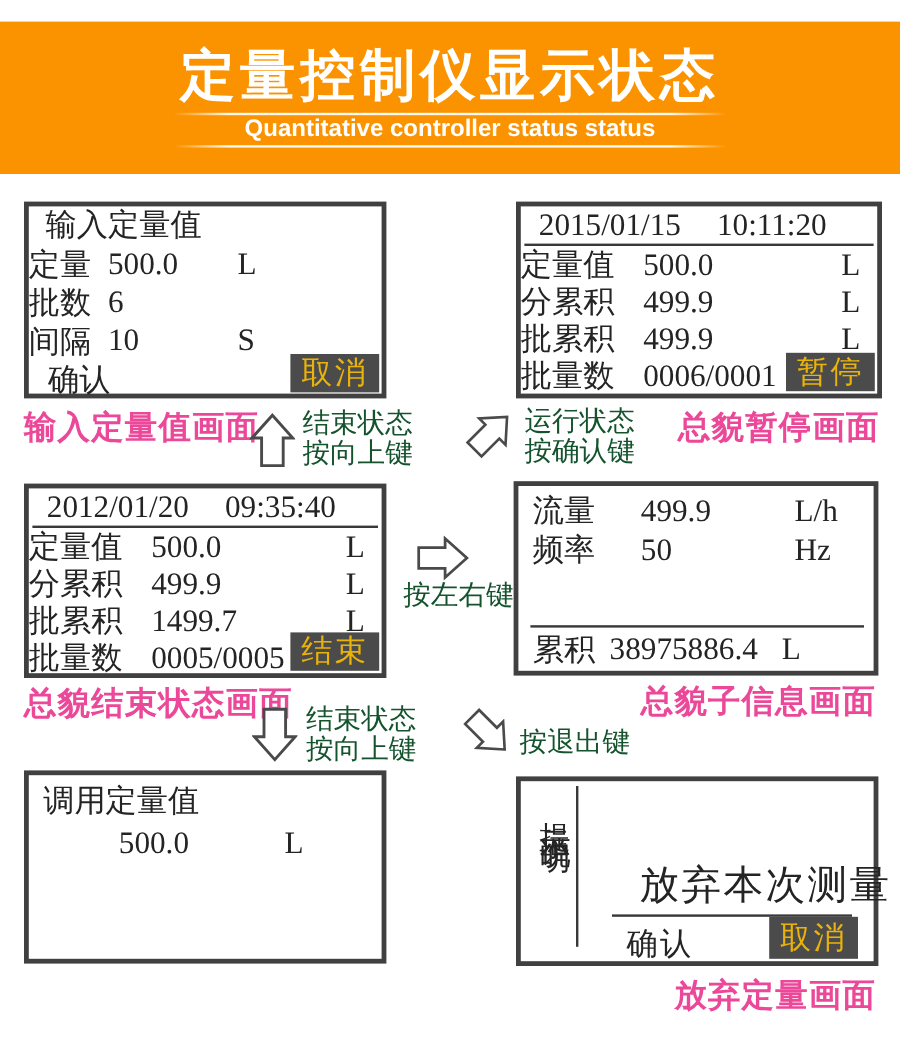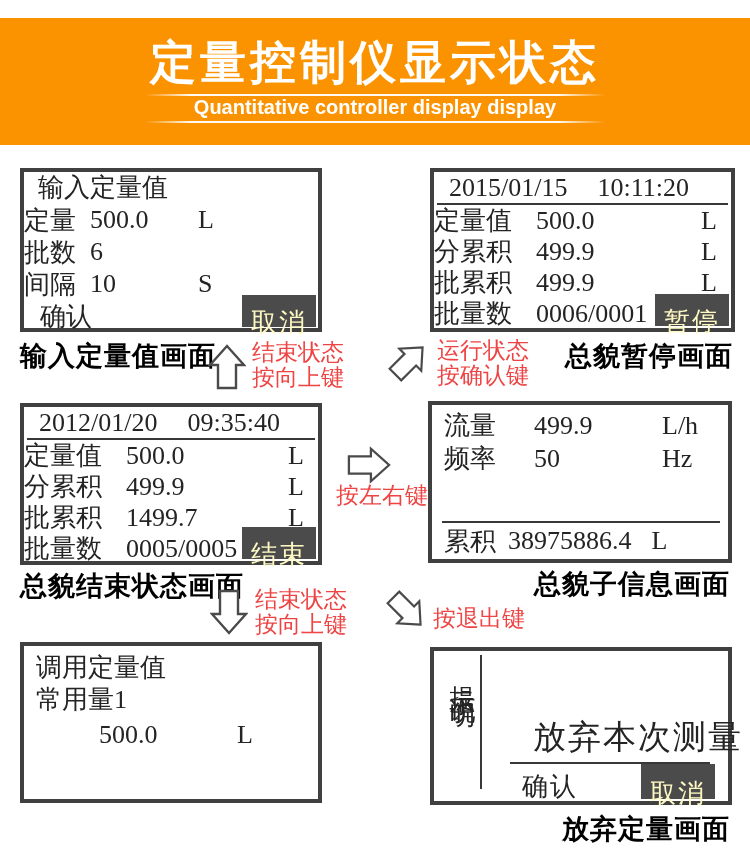--- a/index.html
+++ b/index.html
@@ -17,23 +17,23 @@
   .banner-sub{margin-top:1px;text-align:center;color:#fff;font-family:"Liberation Sans","DejaVu Sans",sans-serif;
               font-weight:bold;font-size:20px;letter-spacing:0;line-height:20px;}
 
   
   .panel{position:absolute;background:#fff;border:4px solid #404040;}
   .p-line{height:32px;line-height:32px;padding-left:14px;font-size:26px;white-space:nowrap;}
   .p-row{display:flex;align-items:center;height:32px;font-size:26px;white-space:nowrap;}
   .p-head{display:flex;align-items:center;height:33px;padding-left:12px;font-size:26px;
           border-bottom:2px solid #383838;margin:0 3px;white-space:nowrap;}
   .p-head .time{margin-left:30px;}
-  .badge{position:absolute;right:2px;bottom:2px;height:32px;line-height:32px;padding:12px 9px;
-         background:var(--badge-bg);color:#fef9c3;font-size:26px;letter-spacing:2px;}
-  .caption{position:absolute;font-size:27px;font-weight:bold;color:#000000;letter-spacing:1px;white-space:nowrap;}
+  .badge{position:absolute;right:2px;bottom:2px;height:32px;line-height:32px;padding:0 9px;
+         background:var(--badge-bg);color:#eab308;font-size:26px;letter-spacing:2px;}
+  .caption{position:absolute;font-size:27px;font-weight:bold;color:#ec4899;letter-spacing:1px;white-space:nowrap;}
 
   
   .cols-s .lab{width:66px;}  .cols-s .val{width:108px;}
   .cols-l .lab{width:102px;} .cols-l .val{flex:1;}  .cols-l .unit{padding-right:14px;}
   .cols-m .lab{width:90px;}  .cols-m .val{width:128px;}
 
   
   .subinfo{display:flex;flex-direction:column;}
   .subinfo .spacer{flex:1;}
   .divider{height:2px;background:#383838;margin:0 8px 0 10px;}
@@ -53,31 +53,31 @@
   .ab-line{position:absolute;left:76px;top:111px;width:200px;height:2px;background:#383838;}
   .ab-confirm{position:absolute;left:88px;top:118px;font-size:26px;letter-spacing:2px;}
 
   
   .arrow{position:absolute;width:46px;height:46px;display:flex;align-items:center;justify-content:center;}
   .arrow svg{display:block;}
   .rot45 {transform:rotate(45deg);}
   .rot90 {transform:rotate(90deg);}
   .rot135{transform:rotate(135deg);}
   .rot180{transform:rotate(180deg);}
-  .arrow-label{position:absolute;font-size:23px;line-height:25px;color:#ef4444;white-space:nowrap;}
+  .arrow-label{position:absolute;font-size:23px;line-height:25px;color:#14532d;white-space:nowrap;}
 </style>
 </head>
 <body>
 
 <div id="canvas">
 
   <div class="banner">
     <div class="banner-title">定量控制仪显示状态</div>
     <div class="banner-rule"></div>
-    <div class="banner-sub">Quantitative controller display display</div>
+    <div class="banner-sub">Quantitative controller status status</div>
     <div class="banner-rule"></div>
   </div>
 
   <div class="panel" style="left:20px;top:168px;width:302px;height:164px;">
     <div class="p-line">输入定量值</div>
     <div class="p-row cols-s">
       <span class="lab">定量</span>
       <span class="val">500.0</span>
       <span class="unit">L</span>
     </div>
@@ -170,21 +170,20 @@
     <div class="total-row">
       <span>累积</span>
       <span class="tval">38975886.4</span>
       <span class="tunit">L</span>
     </div>
   </div>
   <div class="caption" style="left:428px;top:566px;width:302px;text-align:right;">总貌子信息画面</div>
 
   <div class="panel" style="left:20px;top:642px;width:302px;height:161px;">
     <div class="p-line" style="margin-top:6px;padding-left:12px;">调用定量值</div>
-    <div class="p-line" style="padding-left:12px;">常用量1</div>
     <div class="recall-val">
       <span class="rv">500.0</span>
       <span>L</span>
     </div>
   </div>
 
   <div class="panel" style="left:430px;top:647px;width:302px;height:158px;">
     <div class="v-label">提示说明</div>
     <div class="v-divider"></div>
     <div class="ab-msg">放弃本次测量？</div>

